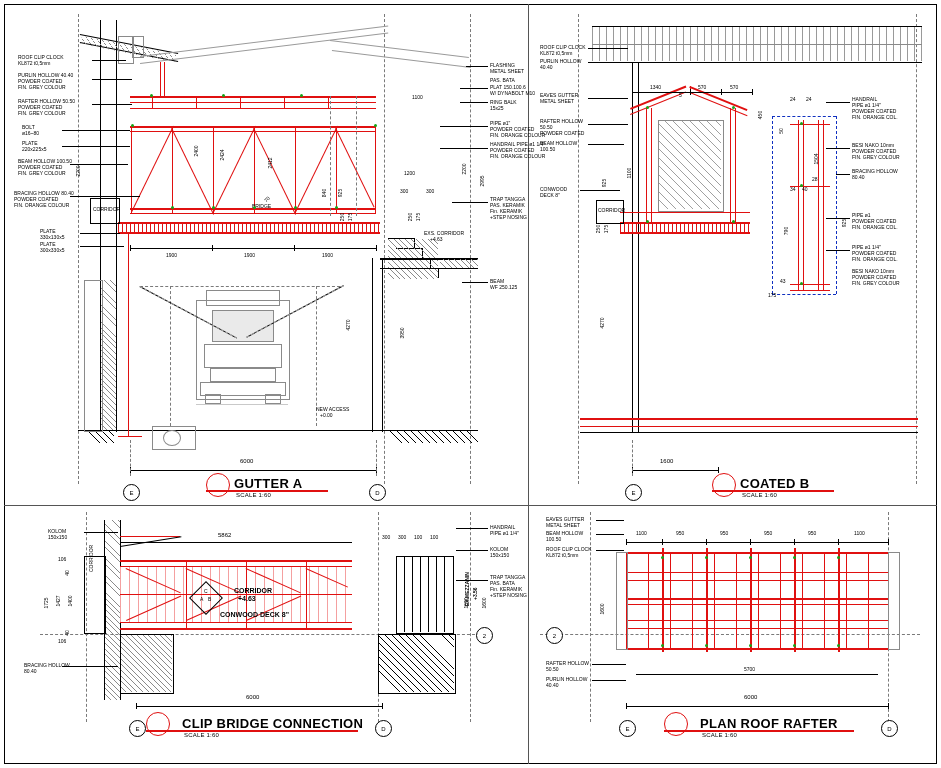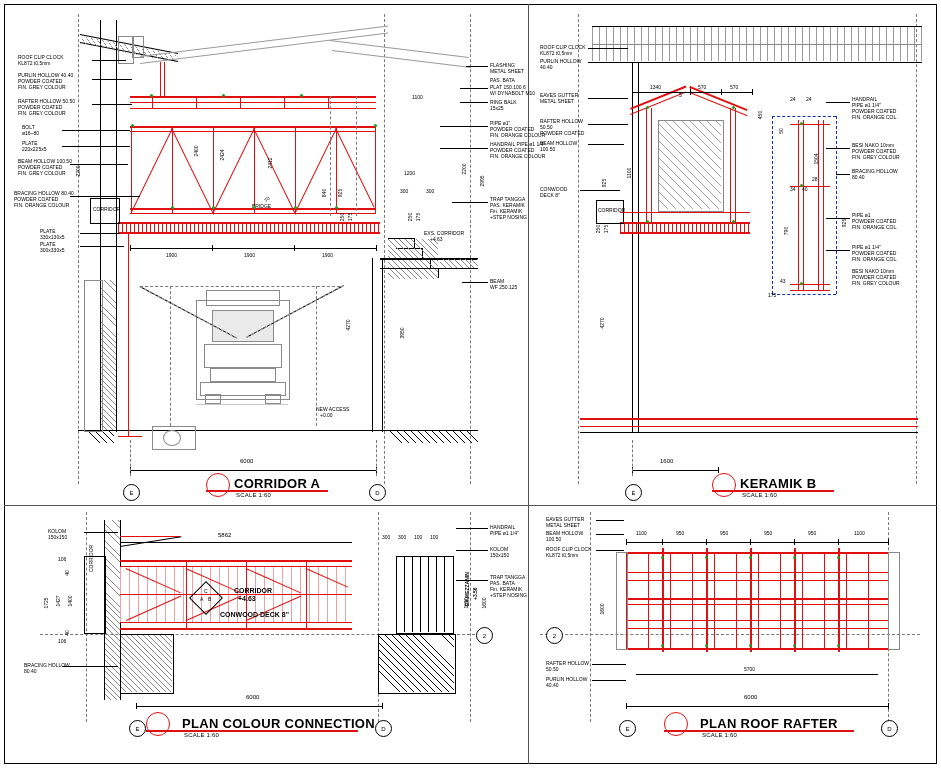--- a/index.html
+++ b/index.html
@@ -277,21 +277,21 @@
     <div class="dimline" style="left:130px;top:470px;width:246px;"></div>
     <div class="dimtick" style="left:130px;top:467px;"></div>
     <div class="dimtick" style="left:376px;top:467px;"></div>
     <div class="dimtxt" style="left:240px;top:458px;">6000</div>
     <div class="dash-v" style="left:130px;top:440px;height:36px;"></div>
     <div class="dash-v" style="left:376px;top:440px;height:36px;"></div>
     <div class="bubble" style="left:123px;top:484px;">E</div>
     <div class="bubble" style="left:369px;top:484px;">D</div>
 
     <div class="rbub" style="left:206px;top:473px;"></div>
-    <div class="ttl" style="left:234px;top:476px;">CORRIDOR A</div>
+    <div class="ttl" style="left:234px;top:476px;">GUTTER A</div>
     <div class="scl" style="left:236px;top:492px;">SCALE 1:60</div>
     <div class="ln red h1" style="left:206px;top:490px;width:122px;height:1.5px;"></div>
   </div>
 
   <div>
     <div class="dash-v" style="left:578px;top:14px;height:470px;"></div>
     <div class="dash-v" style="left:916px;top:14px;height:470px;"></div>
 
     <div class="ln h1" style="left:592px;top:26px;width:330px;"></div>
     <div class="ln h1" style="left:592px;top:62px;width:330px;"></div>
@@ -421,21 +421,21 @@
     <div class="ln h1" style="left:826px;top:250px;width:24px;"></div>
 
     <div class="dimline" style="left:632px;top:470px;width:86px;"></div>
     <div class="dimtick" style="left:632px;top:467px;"></div>
     <div class="dimtick" style="left:718px;top:467px;"></div>
     <div class="dimtxt" style="left:660px;top:458px;">1600</div>
     <div class="dash-v" style="left:632px;top:440px;height:36px;"></div>
     <div class="bubble" style="left:625px;top:484px;">E</div>
 
     <div class="rbub" style="left:712px;top:473px;"></div>
-    <div class="ttl" style="left:740px;top:476px;">KERAMIK B</div>
+    <div class="ttl" style="left:740px;top:476px;">COATED B</div>
     <div class="scl" style="left:742px;top:492px;">SCALE 1:60</div>
     <div class="ln red h1" style="left:712px;top:490px;width:122px;height:1.5px;"></div>
   </div>
 
   <div>
     <div class="dash-v" style="left:86px;top:512px;height:210px;"></div>
     <div class="dash-v" style="left:378px;top:512px;height:210px;"></div>
     <div class="dash-v" style="left:470px;top:512px;height:210px;"></div>
     <div class="dash-h" style="left:40px;top:634px;width:440px;"></div>
 
@@ -531,21 +531,21 @@
     <div class="dimline" style="left:136px;top:706px;width:246px;"></div>
     <div class="dimtick" style="left:136px;top:703px;"></div>
     <div class="dimtick" style="left:382px;top:703px;"></div>
     <div class="dimtxt" style="left:246px;top:694px;">6000</div>
 
     <div class="bubble" style="left:129px;top:720px;">E</div>
     <div class="bubble" style="left:375px;top:720px;">D</div>
     <div class="bubble" style="left:476px;top:627px;">2</div>
 
     <div class="rbub" style="left:146px;top:712px;"></div>
-    <div class="ttl" style="left:182px;top:716px;">PLAN COLOUR CONNECTION</div>
+    <div class="ttl" style="left:182px;top:716px;">CLIP BRIDGE CONNECTION</div>
     <div class="scl" style="left:184px;top:732px;">SCALE 1:60</div>
     <div class="ln red h1" style="left:146px;top:730px;width:212px;height:1.5px;"></div>
   </div>
 
   <div>
     <div class="dash-v" style="left:590px;top:512px;height:210px;"></div>
     <div class="dash-v" style="left:888px;top:512px;height:210px;"></div>
     <div class="dash-h" style="left:540px;top:634px;width:380px;"></div>
 
     <div class="ln red h1" style="left:626px;top:552px;width:262px;height:1.5px;"></div>

